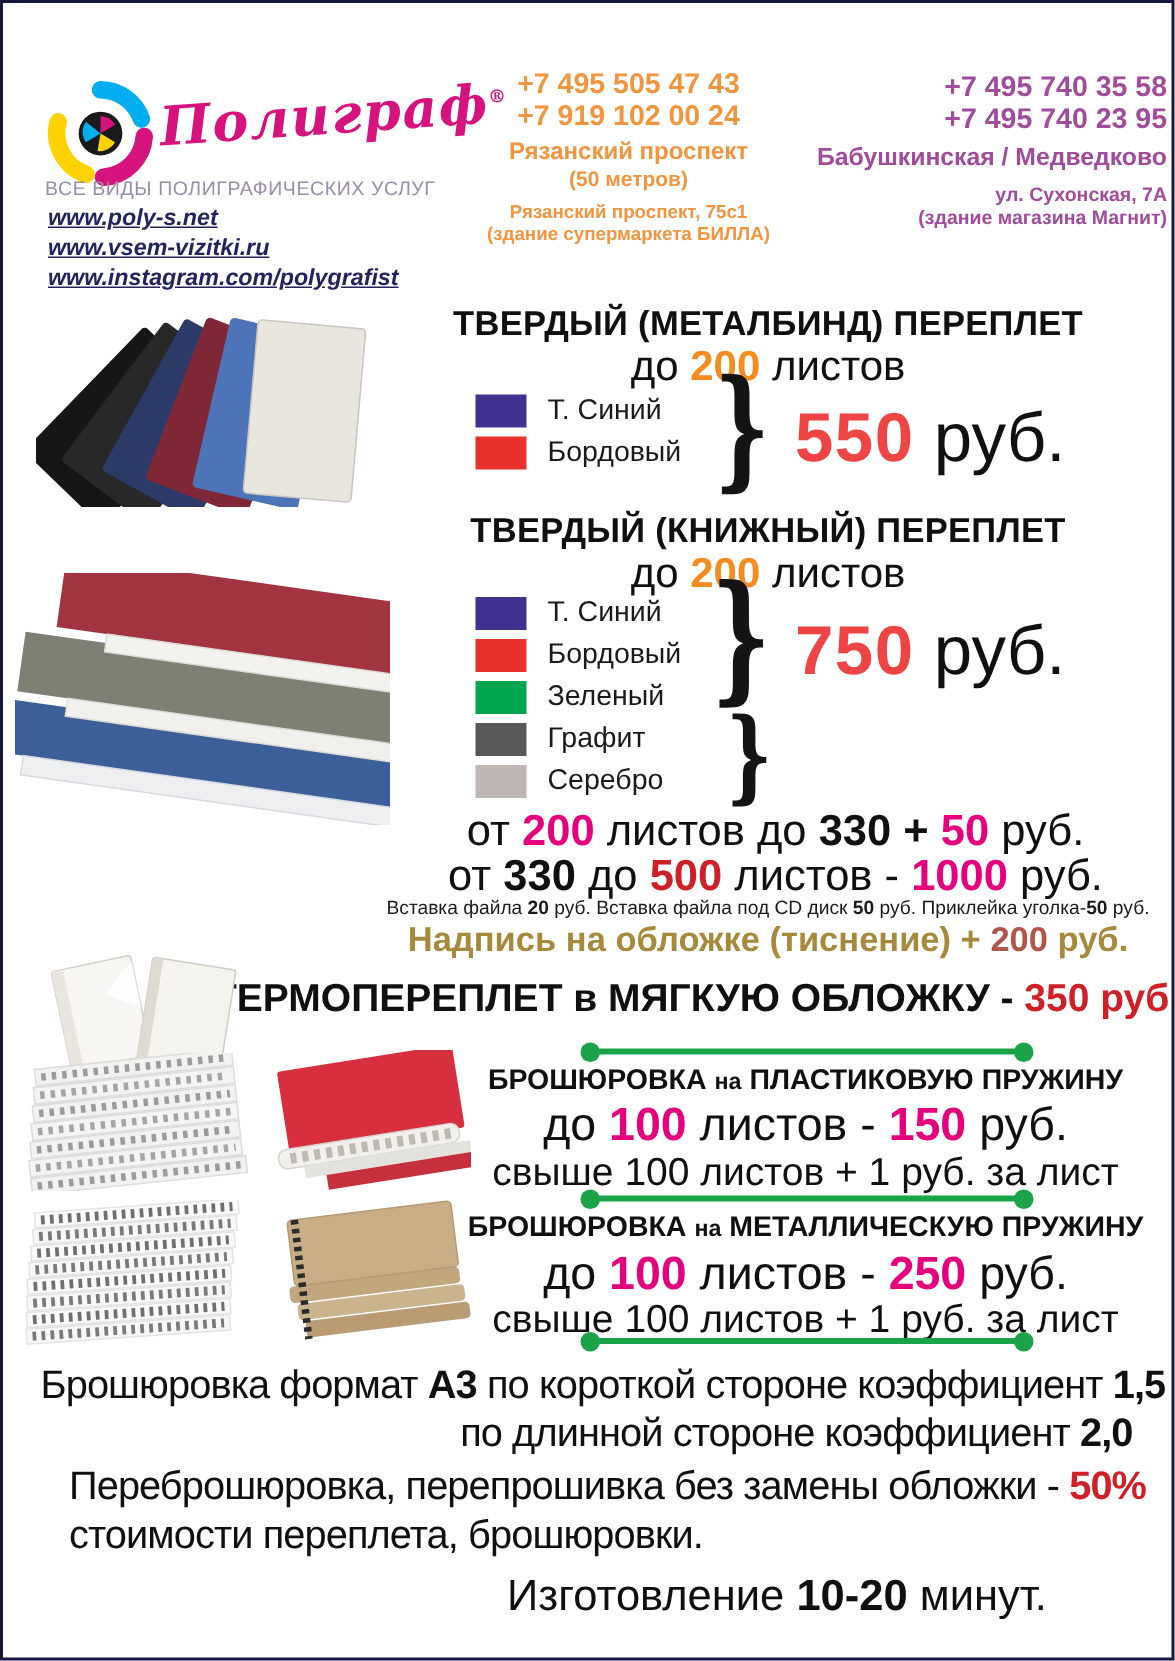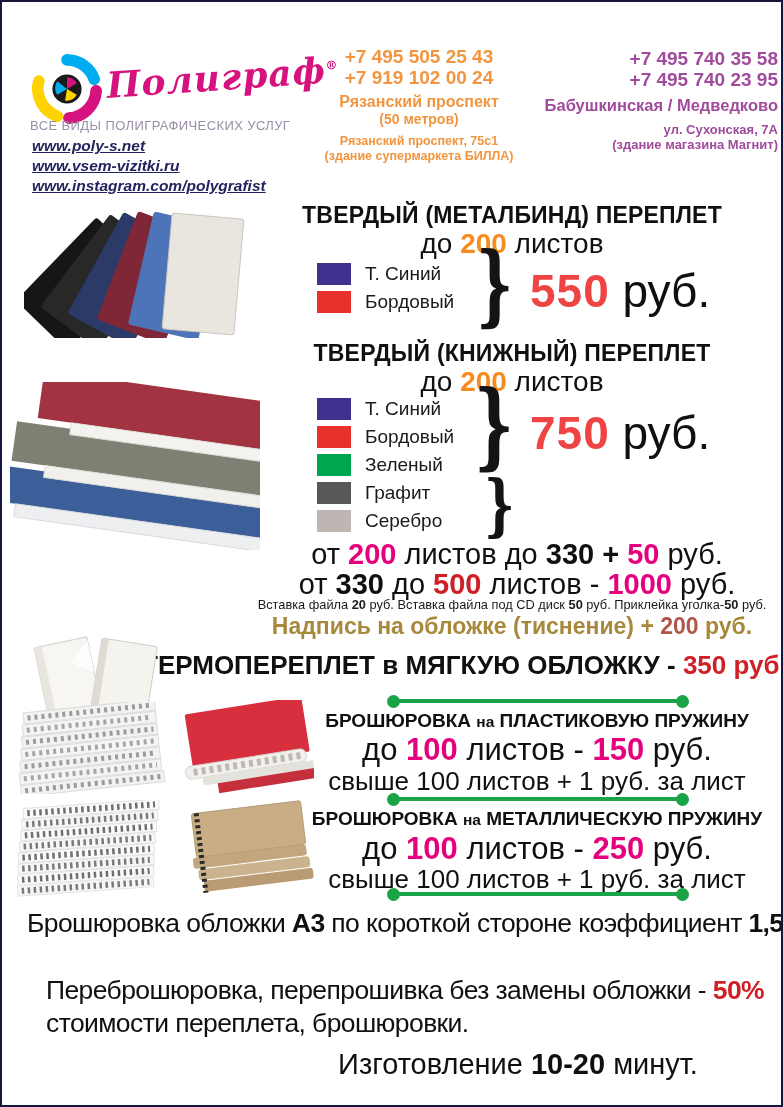--- a/index.html
+++ b/index.html
@@ -79,21 +79,21 @@
     <div class="abs brand" style="left:78px;top:18px;"><span>Полиграф</span><sup>®</sup></div>
     <div class="abs tagline" style="left:0;top:72px;">ВСЕ ВИДЫ ПОЛИГРАФИЧЕСКИХ УСЛУГ</div>
     <div class="abs" style="left:2px;top:90px;">
       <span class="weblink">www.poly-s.net</span>
       <span class="weblink">www.vsem-vizitki.ru</span>
       <span class="weblink">www.instagram.com/polygrafist</span>
     </div>
   </div>
 
   <div class="office office1" style="left:303px;top:44px;width:228px;">
-    <div class="oph">+7 495 505 25 43</div>
+    <div class="oph">+7 495 505 47 43</div>
     <div class="oph">+7 919 102 00 24</div>
     <div class="ometro1">Рязанский проспект</div>
     <div class="owalk1">(50 метров)</div>
     <div class="oaddr1">Рязанский проспект, 75с1</div>
     <div class="oland1">(здание супермаркета БИЛЛА)</div>
   </div>
 
   <div class="office office2" style="left:528px;top:46px;width:248px;">
     <div class="oph">+7 495 740 35 58</div>
     <div class="oph">+7 495 740 23 95</div>
@@ -260,18 +260,19 @@
       <rect x="26" y="8" width="110" height="44" rx="3" fill="#c9ad85" stroke="#b59a73"></rect>
       <line x1="31" y1="8" x2="31" y2="88" stroke="#2b2b2b" stroke-width="5" stroke-dasharray="3 3"></line>
     </g>
   </svg>
 
   <div class="abs ctr brtitle" style="left:290px;top:806px;width:490px;"><span>БРОШЮРОВКА </span><span class="na">на</span><span> МЕТАЛЛИЧЕСКУЮ ПРУЖИНУ</span></div>
   <div class="abs ctr brprice" style="left:290px;top:829px;width:490px;"><span>до </span><span class="b magenta">100</span><span> листов -  </span><span class="b magenta">250</span><span> руб.</span></div>
   <div class="abs ctr brsub" style="left:290px;top:862px;width:490px;">свыше 100 листов + 1 руб. за лист</div>
   <div class="gline" style="left:392px;top:890px;width:288px;"></div>
 
-  <div class="abs ctr foot" style="left:25px;top:906px;width:730px;"><span>Брошюровка обложки </span><span class="b">А3</span><span> по короткой стороне коэффициент </span><span class="b">1,5</span></div>
+  <div class="abs ctr foot" style="left:25px;top:906px;width:730px;"><span>Брошюровка формат </span><span class="b">А3</span><span> по короткой стороне коэффициент </span><span class="b">1,5</span></div>
+  <div class="abs rgt foot" style="left:25px;top:938px;width:728px;"><span>по  длинной стороне коэффициент </span><span class="b">2,0</span></div>
   <div class="abs foot" style="left:44px;top:973px;"><span>Переброшюровка, перепрошивка без замены обложки - </span><span class="b red">50%</span></div>
   <div class="abs foot" style="left:44px;top:1006px;">стоимости переплета, брошюровки.</div>
   <div class="abs ctr foot-time" style="left:260px;top:1046px;width:512px;"><span>Изготовление </span><span class="b">10-20</span><span> минут.</span></div>
 
 </div>
 
 </body></html>

